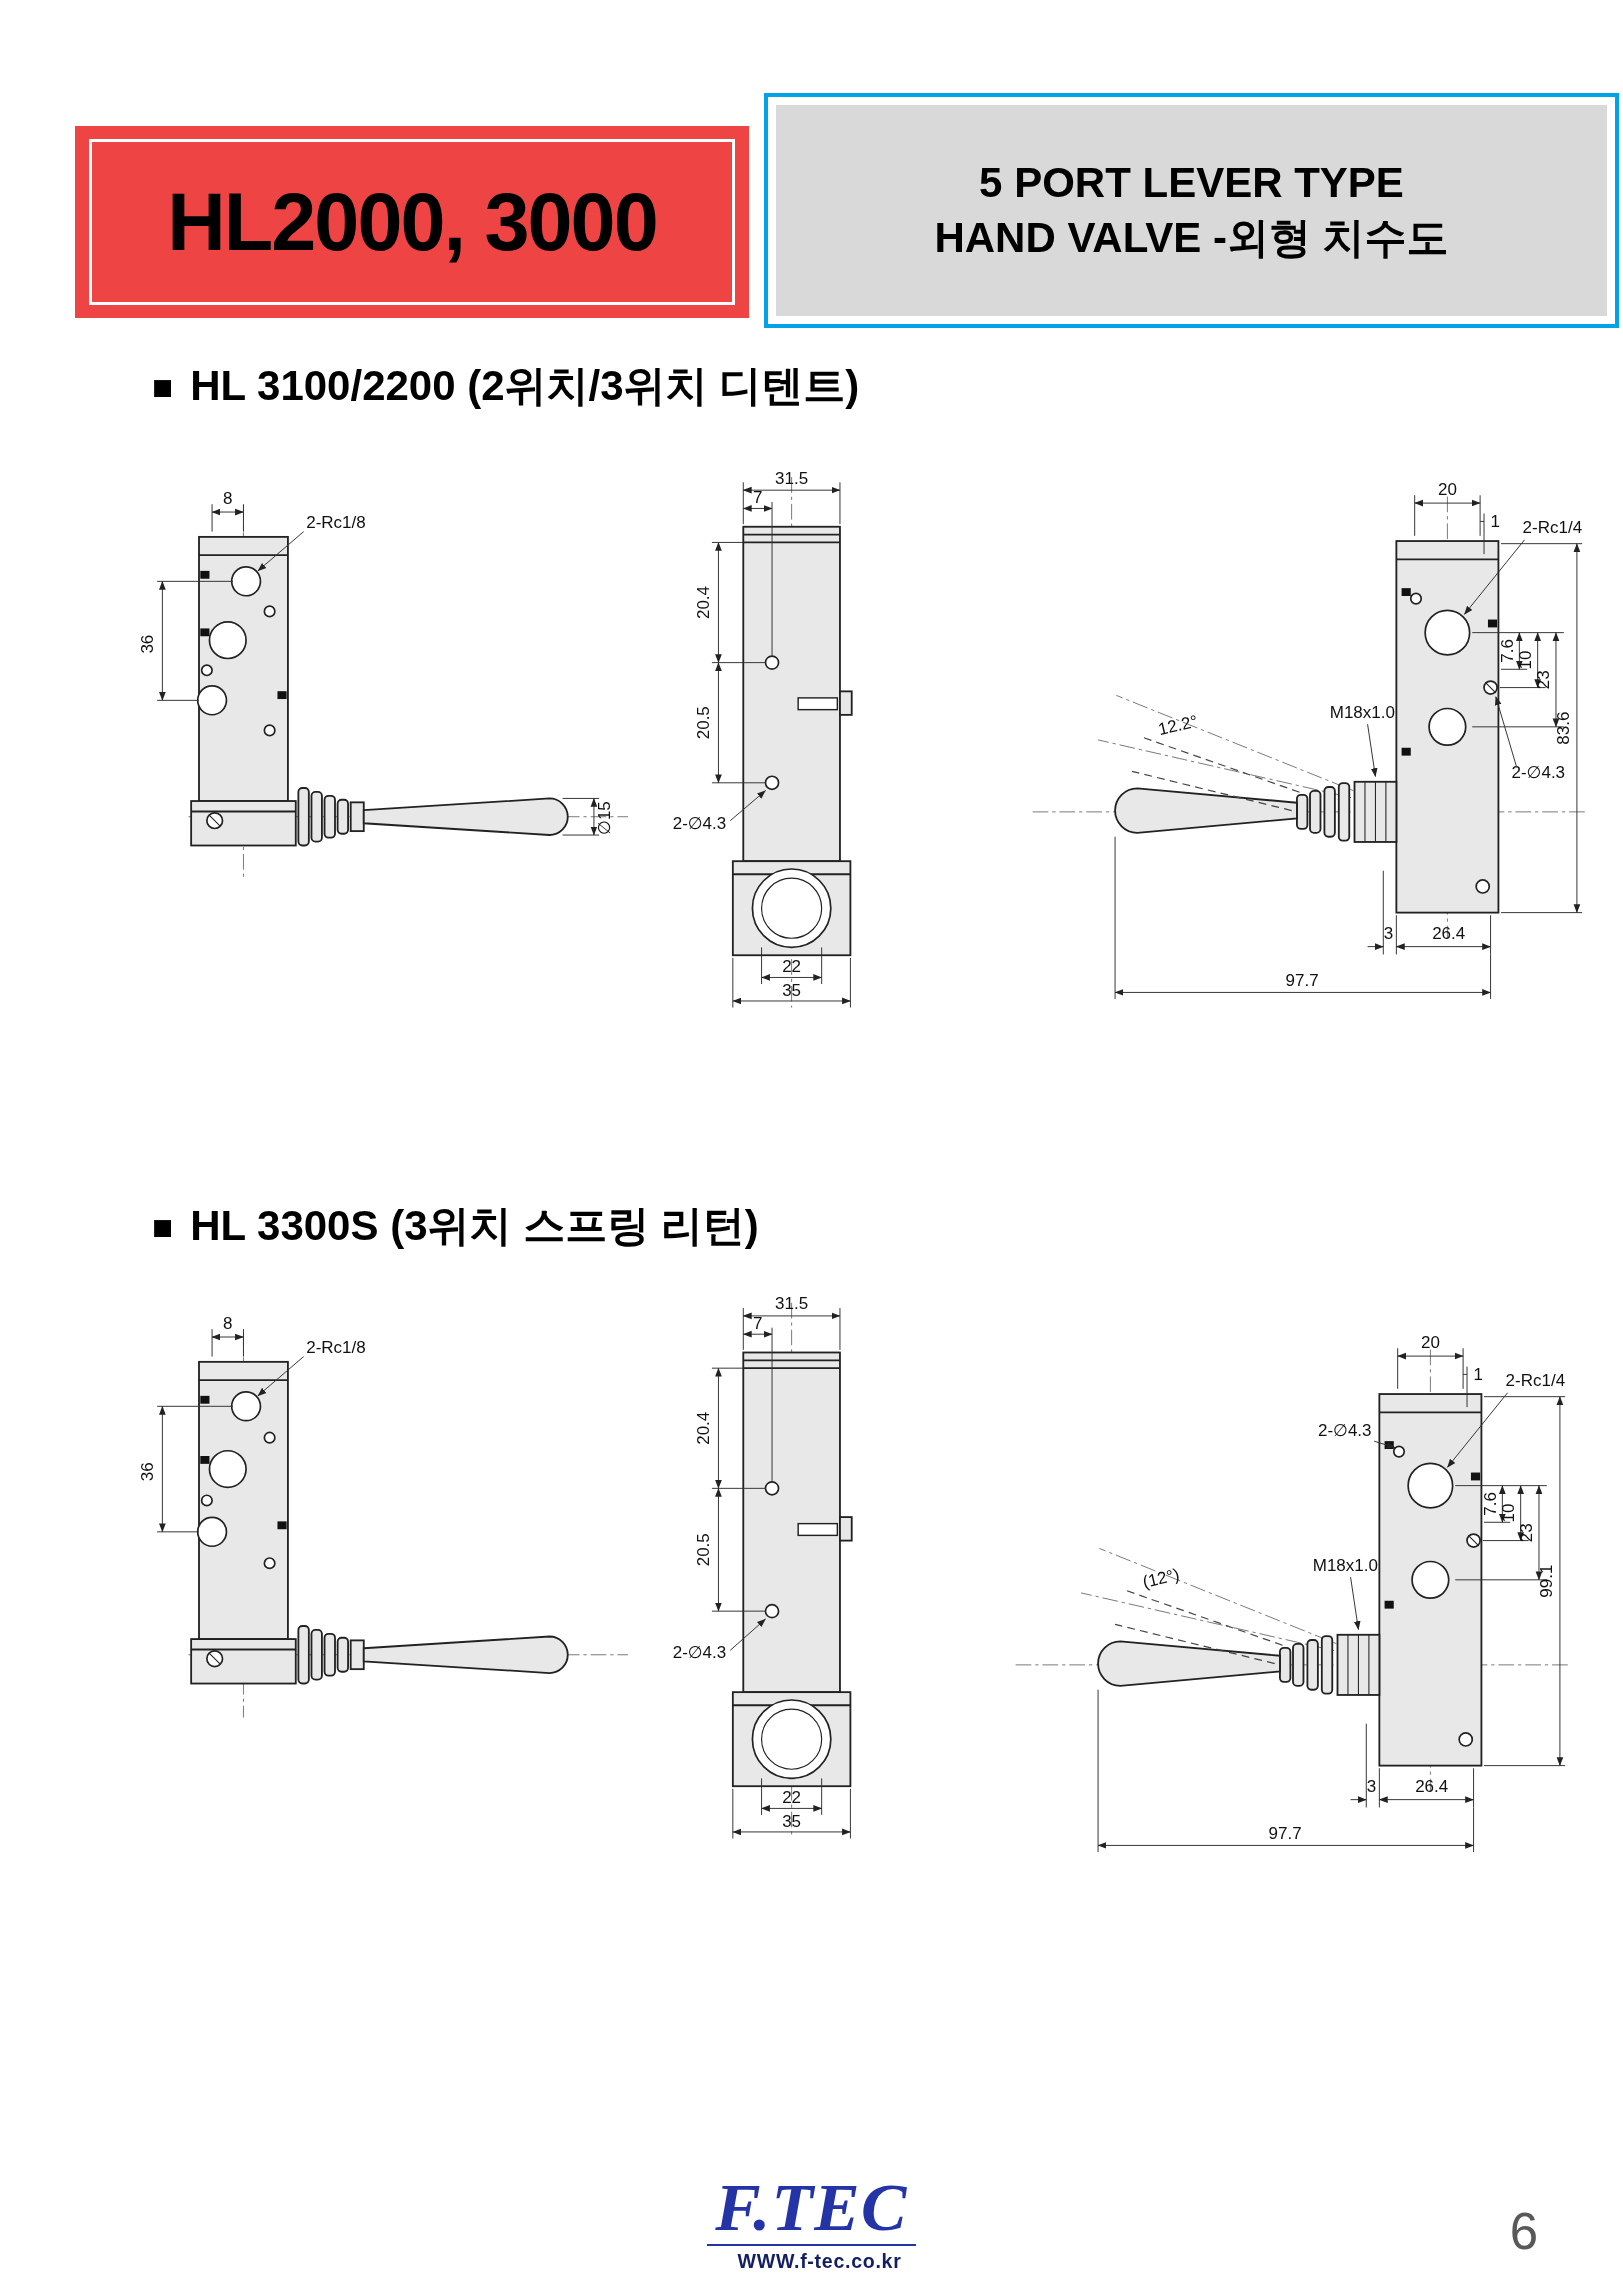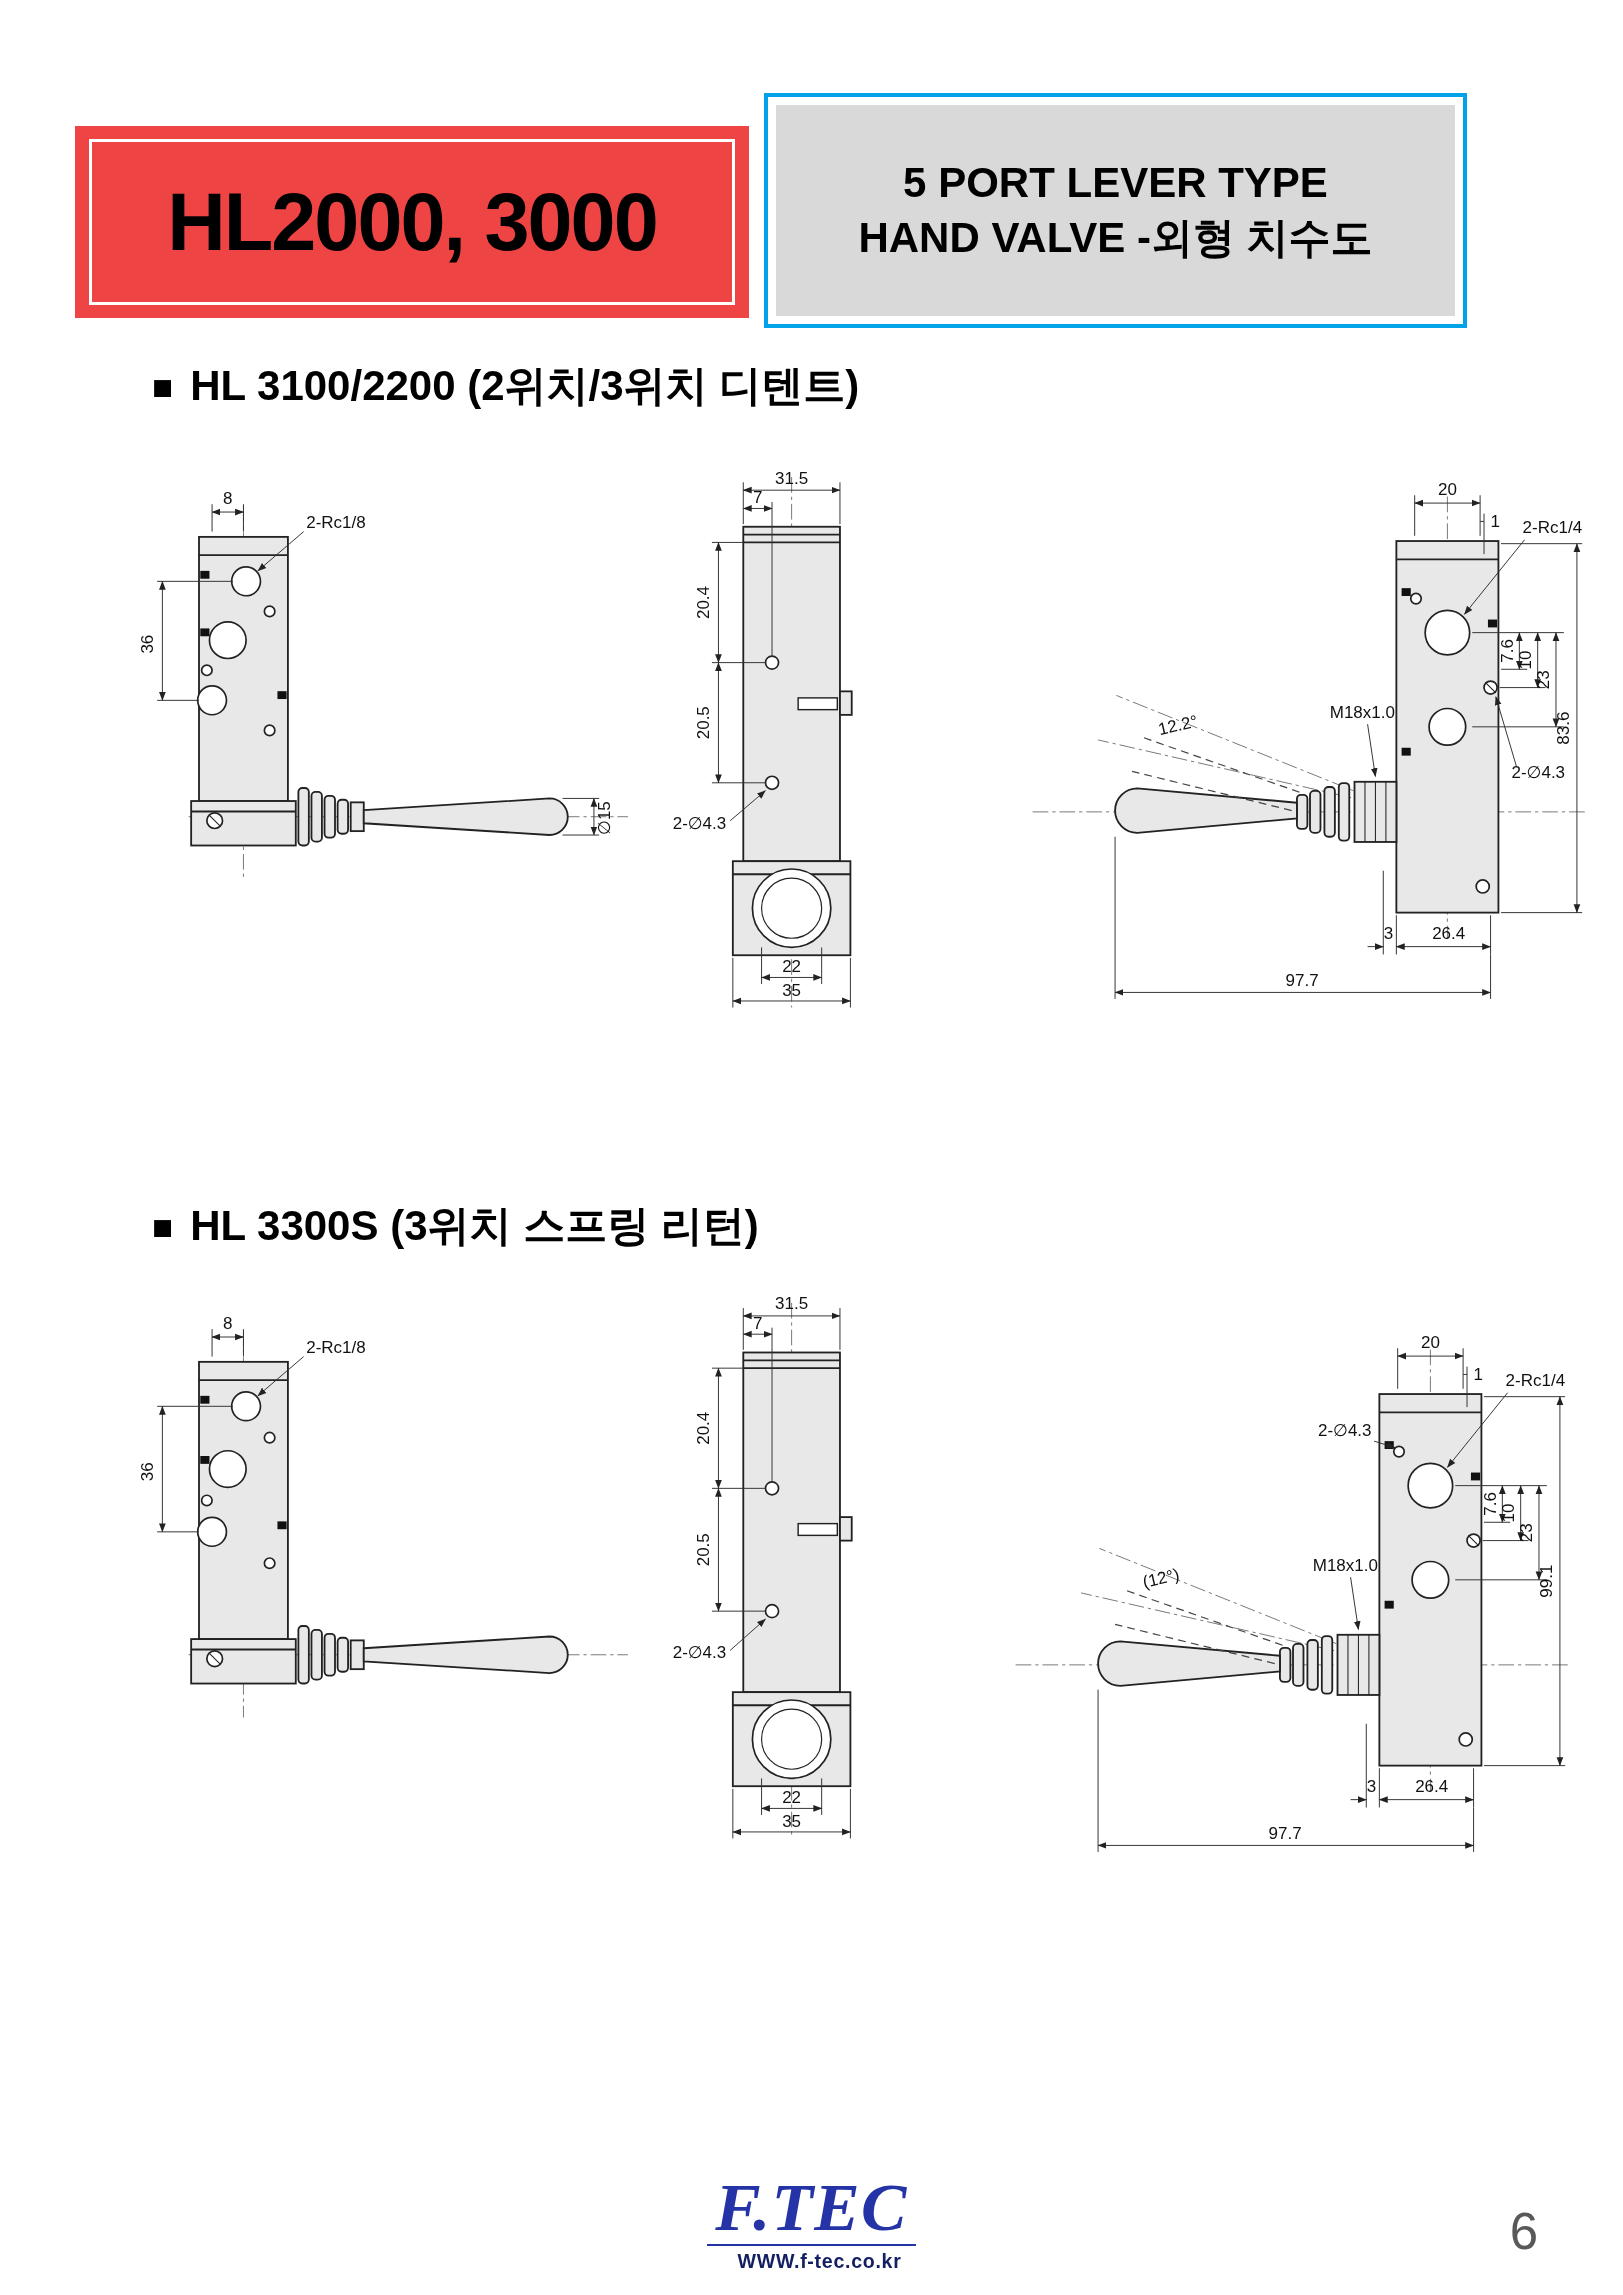--- a/index.html
+++ b/index.html
@@ -6,21 +6,21 @@
   body { margin:0; background:#ffffff; }
   .page { position:relative; width:1623px; height:2295px; background:#ffffff; overflow:hidden;
           font-family:"Liberation Sans", sans-serif; color:#000; }
 
   
   .title-block { position:absolute; left:75px; top:126px; width:674px; height:192px; background:#ef4444; }
   .title-frame { position:absolute; left:14.4px; top:13px; right:14.4px; bottom:13px;
                  border:3.9px solid #ffffff; display:flex; align-items:center; justify-content:center; }
   .title-text  { font-size:81px; font-weight:700; letter-spacing:-2px; color:#000; white-space:nowrap; }
 
-  .header-box  { position:absolute; left:764px; top:93px; width:703px; height:235px;
+  .header-box  { position:absolute; left:764px; top:93px; width:855px; height:235px;
                  border:4.6px solid #00a3e8; background:#ffffff; padding:8px; }
   .header-box-fill { width:100%; height:100%; background:#d9d9d9; display:flex; flex-direction:column;
                  align-items:center; justify-content:center; row-gap:6.5px; }
   .header-line { font-size:42px; font-weight:700; line-height:1.15; white-space:nowrap; }
 
   
   .section-heading { position:absolute; left:152px; font-size:42px; font-weight:700;
                      display:flex; align-items:center; gap:17px; white-space:nowrap; }
   .section-heading .marker { font-size:35px; line-height:1; }
 

